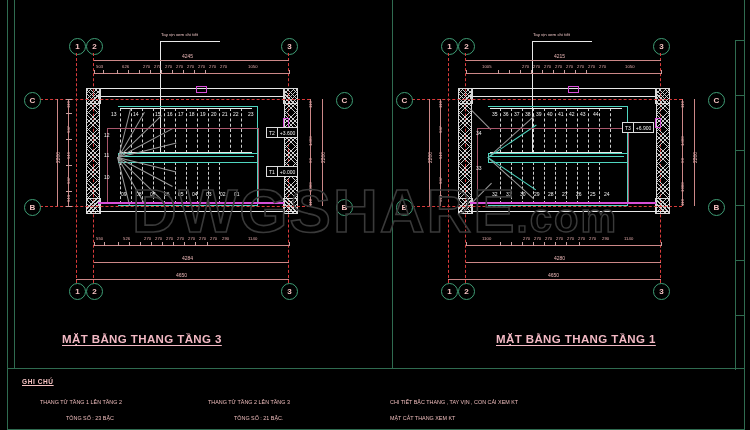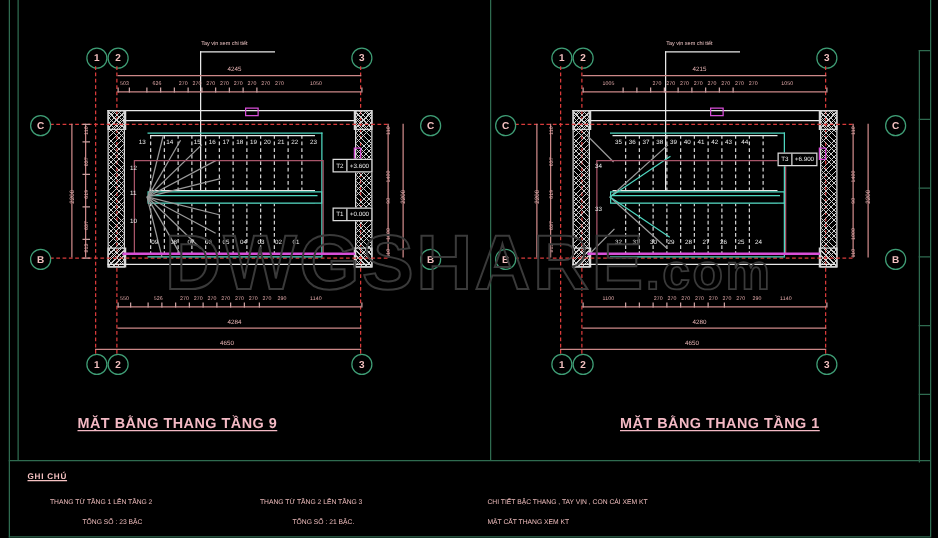--- a/index.html
+++ b/index.html
@@ -338,21 +338,21 @@
     <div class="bub" style="left:69px;top:283px;">
         <span>1</span>
       </div>
     <div class="bub" style="left:86px;top:283px;">
         <span>2</span>
       </div>
     <div class="bub" style="left:281px;top:283px;">
         <span>3</span>
       </div>
 
-    <div class="title" style="left:62px;top:333px;">MẶT BẰNG THANG TẦNG 9</div>
+    <div class="title" style="left:62px;top:333px;">MẶT BẰNG THANG TẦNG 3</div>
   </div>
 
   <div>
 
     <div class="t tnote" style="left:533px;top:33px;">Tay vịn xem chi tiết</div>
     <div class="ln white" style="left:532px;top:41px;width:60px;height:1px;"></div>
     <div class="ln white" style="left:532px;top:41px;height:111px;width:1px;"></div>
 
     <div class="bub" style="left:441px;top:38px;">
         <span>1</span>

